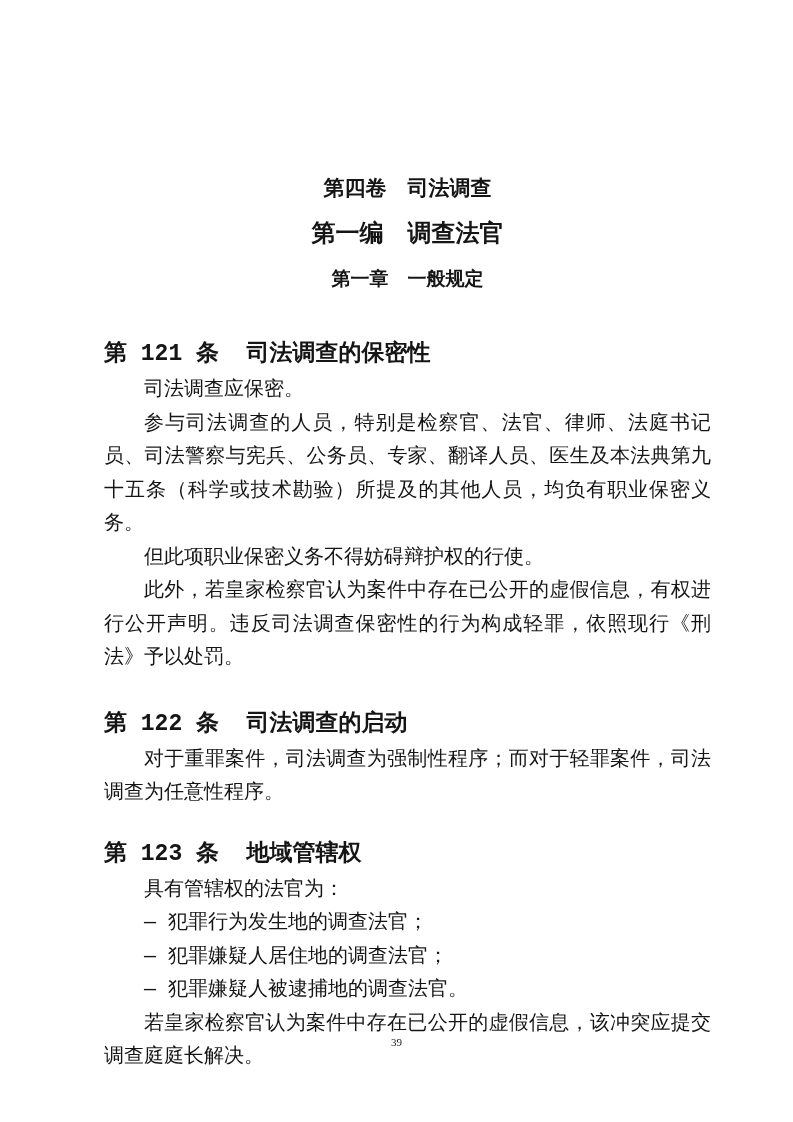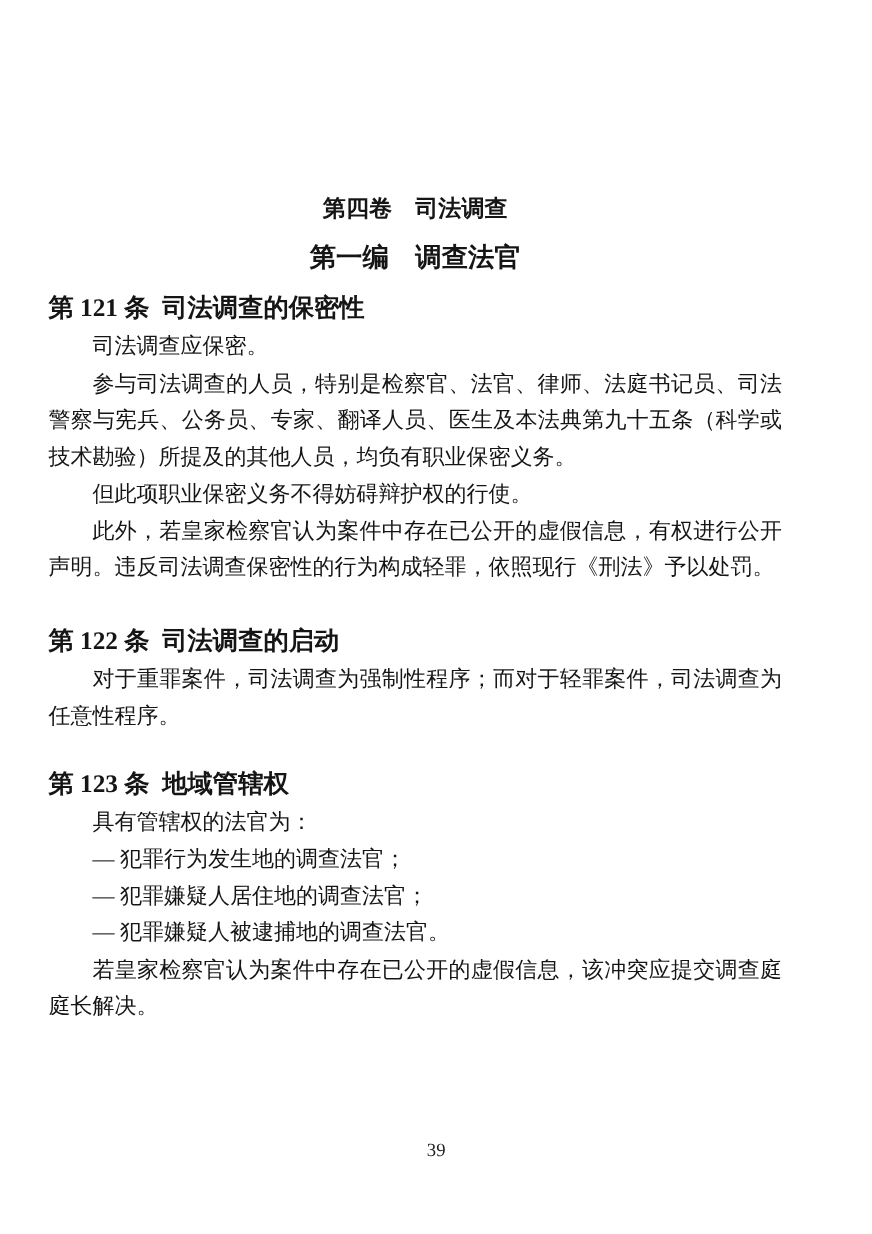--- a/index.html
+++ b/index.html
@@ -12,21 +12,22 @@
     width: 793px;
     height: 1122px;
     background: #ffffff;
     color: #151515;
     font-family: "Liberation Serif", "DejaVu Serif", serif;
     overflow: hidden;
     box-sizing: border-box;
   }
   .content {
     box-sizing: border-box;
-    padding: 176px 82px 0 44px;
+    padding: 176px 82px 0 104px;
+    font-family: Liberation Mono, monospace;
   }
   .doc-title {
     text-align: center;
     font-weight: bold;
     white-space: pre-wrap;
     margin: 0;
   }
   .doc-title-1 { font-size: 21px; line-height: 27px; margin-bottom: 19px; }
   .doc-title-2 { font-size: 24px; line-height: 26px; margin-bottom: 20px; }
   .doc-title-3 { font-size: 19px; line-height: 25px; margin-bottom: 49px; }
@@ -47,34 +48,35 @@
     white-space: pre-wrap;
   }
   .article-gap-1 { margin-bottom: 37px; }
   .article-gap-2 { margin-bottom: 32px; }
   .page-number {
     position: absolute;
     left: 0;
     right: 0;
     top: 1036px;
     text-align: center;
-    font-size: 17px;
+    font-size: 11px;
     color: #222222;
   }
 </style>
 </head>
 <body>
 
 <div class="page">
   <div class="content">
 
     <h1 class="doc-title doc-title-1">第四卷　司法调查</h1>
 
     <h2 class="doc-title doc-title-2">第一编　调查法官</h2>
 
+    <h3 class="doc-title doc-title-3">第一章　一般规定</h3>
 
     <section class="article article-gap-1">
       <h4 class="article-heading">第 121 条  司法调查的保密性</h4>
       <p>司法调查应保密。</p>
       <p>参与司法调查的人员，特别是检察官、法官、律师、法庭书记员、司法警察与宪兵、公务员、专家、翻译人员、医生及本法典第九十五条（科学或技术勘验）所提及的其他人员，均负有职业保密义务。</p>
       <p>但此项职业保密义务不得妨碍辩护权的行使。</p>
       <p>此外，若皇家检察官认为案件中存在已公开的虚假信息，有权进行公开声明。违反司法调查保密性的行为构成轻罪，依照现行《刑法》予以处罚。</p>
     </section>
 
     <section class="article article-gap-2">

